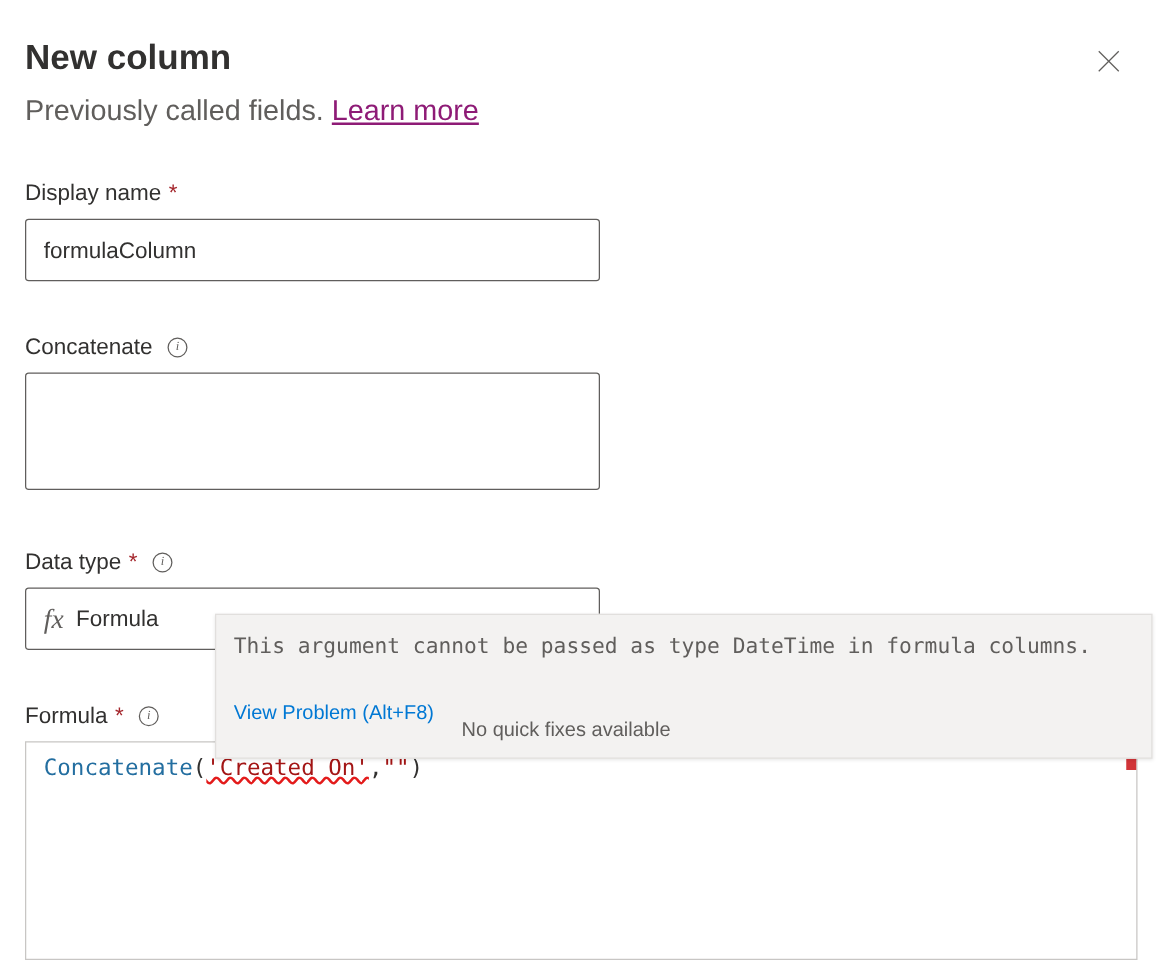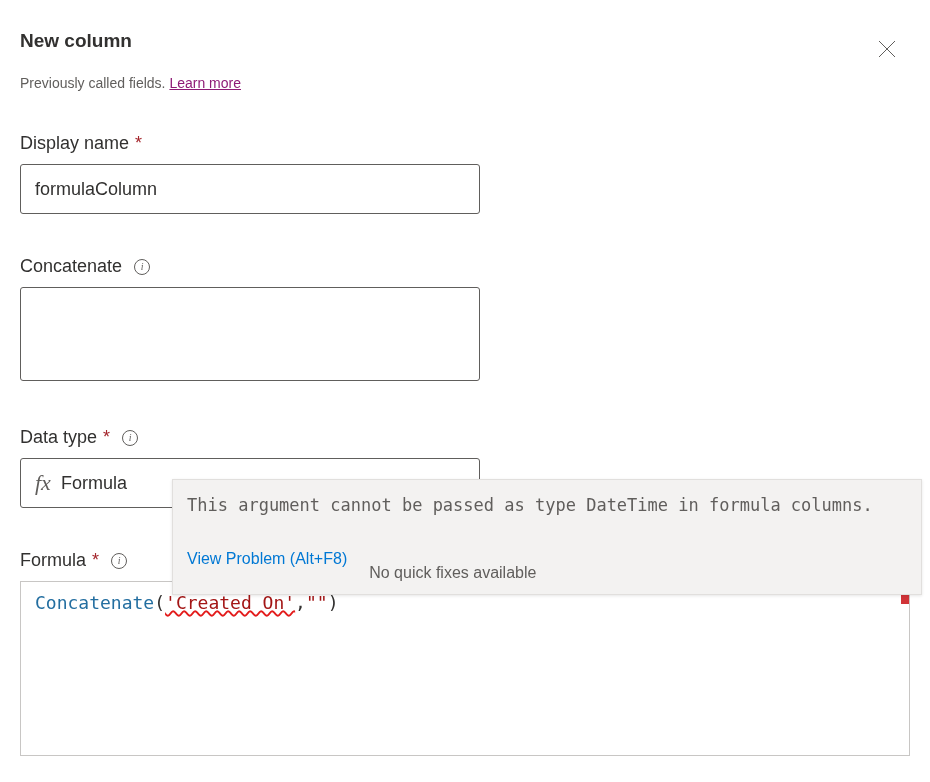--- a/index.html
+++ b/index.html
@@ -15,27 +15,27 @@
     height: 782px;
     position: relative;
     padding: 30px 20px 20px 20px;
   }
   .header-row {
     display: flex;
     justify-content: space-between;
     align-items: flex-start;
   }
   .title {
-    font-size: 19px;
+    font-size: 28px;
     font-weight: 600;
     color: #323130;
   }
   .subtitle-row {
     margin-top: 10px;
-    font-size: 14px;
+    font-size: 23px;
     color: #605e5c;
   }
   .learn-more {
     color: #8e1b76;
     text-decoration: underline;
     cursor: pointer;
   }
   .close-btn {
     background: none;
     border: none;

